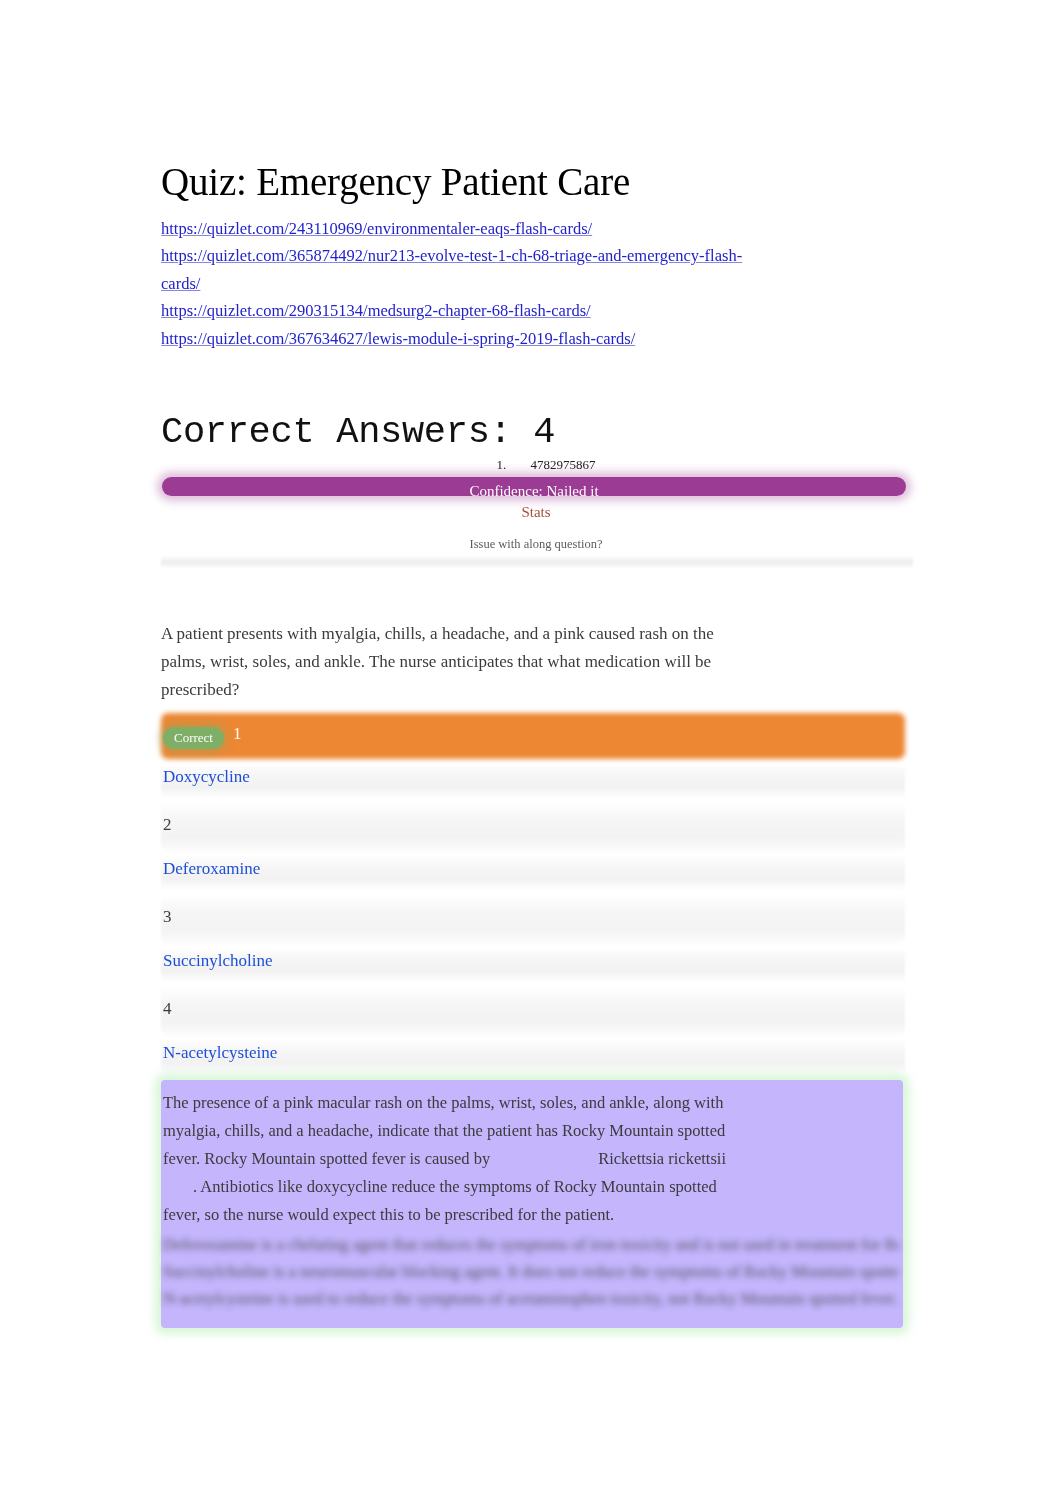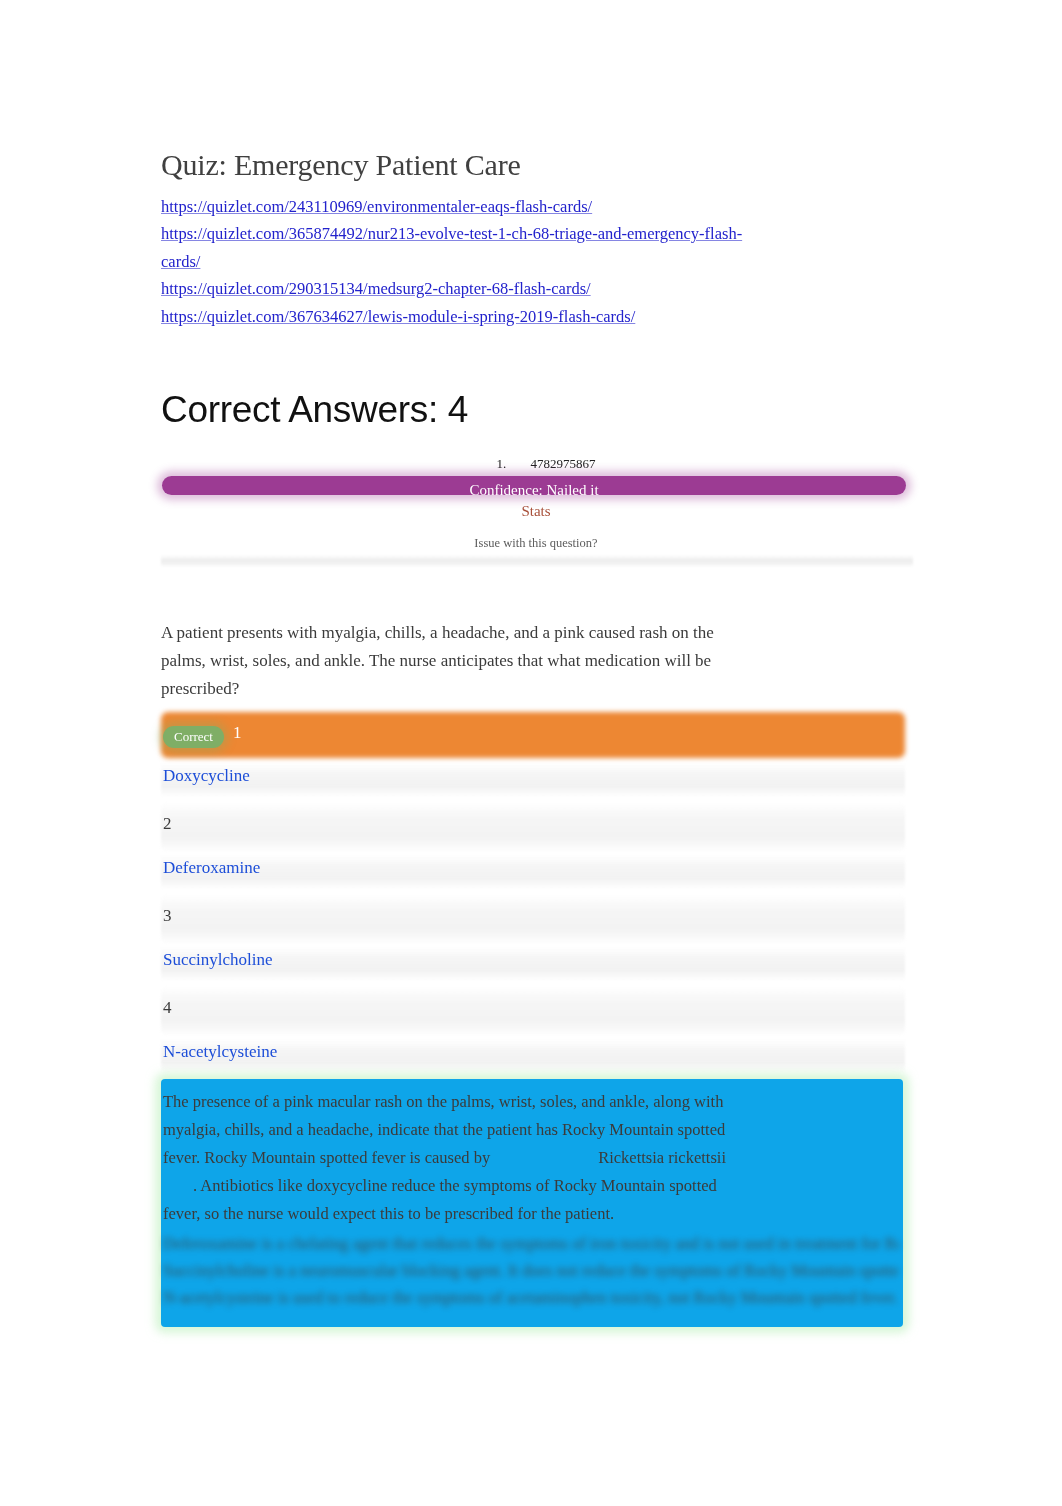--- a/index.html
+++ b/index.html
@@ -24,25 +24,25 @@
   .content {
     position: absolute;
     left: 161px;
     top: 148px;
     width: 750px;
   }
 
   
   .doc-title {
     font-family: "Liberation Serif", "DejaVu Serif", serif;
-    font-size: 30px;
+    font-size: 39px;
     font-weight: normal;
-    color: #404040;
+    color: #000000;
     letter-spacing: -0.2px;
-    margin: 0 0 10px 0;
+    margin: 12px 0 10px 0;
     line-height: 1.15;
   }
 
   
   .link-list {
     margin: 0;
     padding: 0;
     list-style: none;
   }
   .link-item {
@@ -51,33 +51,32 @@
     color: #2222cc;
     text-decoration: underline;
     text-decoration-color: rgba(34,34,204,0.55);
     word-break: break-word;
     display: block;
     max-width: 600px;
   }
 
   
   .answers-heading {
-    font-family: Liberation Sans, sans-serif;
+    font-family: Liberation Mono, monospace;
     font-size: 37px;
     font-weight: normal;
     color: #111111;
     margin: 58px 0 0 0;
     line-height: 1.2;
     letter-spacing: -0.3px;
   }
 
   
   .qheader {
     position: relative;
-    margin-top: 22px;
   }
   .qid-row {
     text-align: center;
     font-size: 13px;
     color: #222;
     line-height: 20px;
     padding-left: 20px;
   }
   .qid-num { display: inline-block; width: 34px; text-align: left;}
   .qid-val { display: inline-block; }
@@ -194,21 +193,21 @@
     font-size: 17px;
     color: #1d4ed8;
   }
 
   
   .rationale {
     position: relative;
     margin-top: 1px;
     width: 742px;
     padding: 6px 0 0 0;
-    background: #0ea5e9;
+    background: #c4b5fd;
     border-radius: 4px;
     box-shadow: 0 0 10px 6px rgba(189,240,189,0.6);
   }
   .rationale-text {
     font-size: 16.5px;
     line-height: 28px;
     color: #3b3b3b;
     padding: 3px 10px 0 2px;
     max-width: 592px;
   }
@@ -255,21 +254,21 @@
 
       <div class="confidence-bar">
         <span>Confidence: Nailed it</span>
       </div>
 
       <div class="stats-link">
         <a>Stats</a>
       </div>
 
       <div class="issue-row">
-        <a>Issue with this question?</a>
+        <a>Issue with along question?</a>
       </div>
       <div class="grey-rule"></div>
     </div>
 
     <div class="question-text">A patient presents with myalgia, chills, a headache, and a pink caused rash on the palms, wrist, soles, and ankle. The nurse anticipates that what medication will be prescribed?</div>
 
     <div class="options">
 
       <div class="opt-block">
         <div class="opt-index-row selected">

